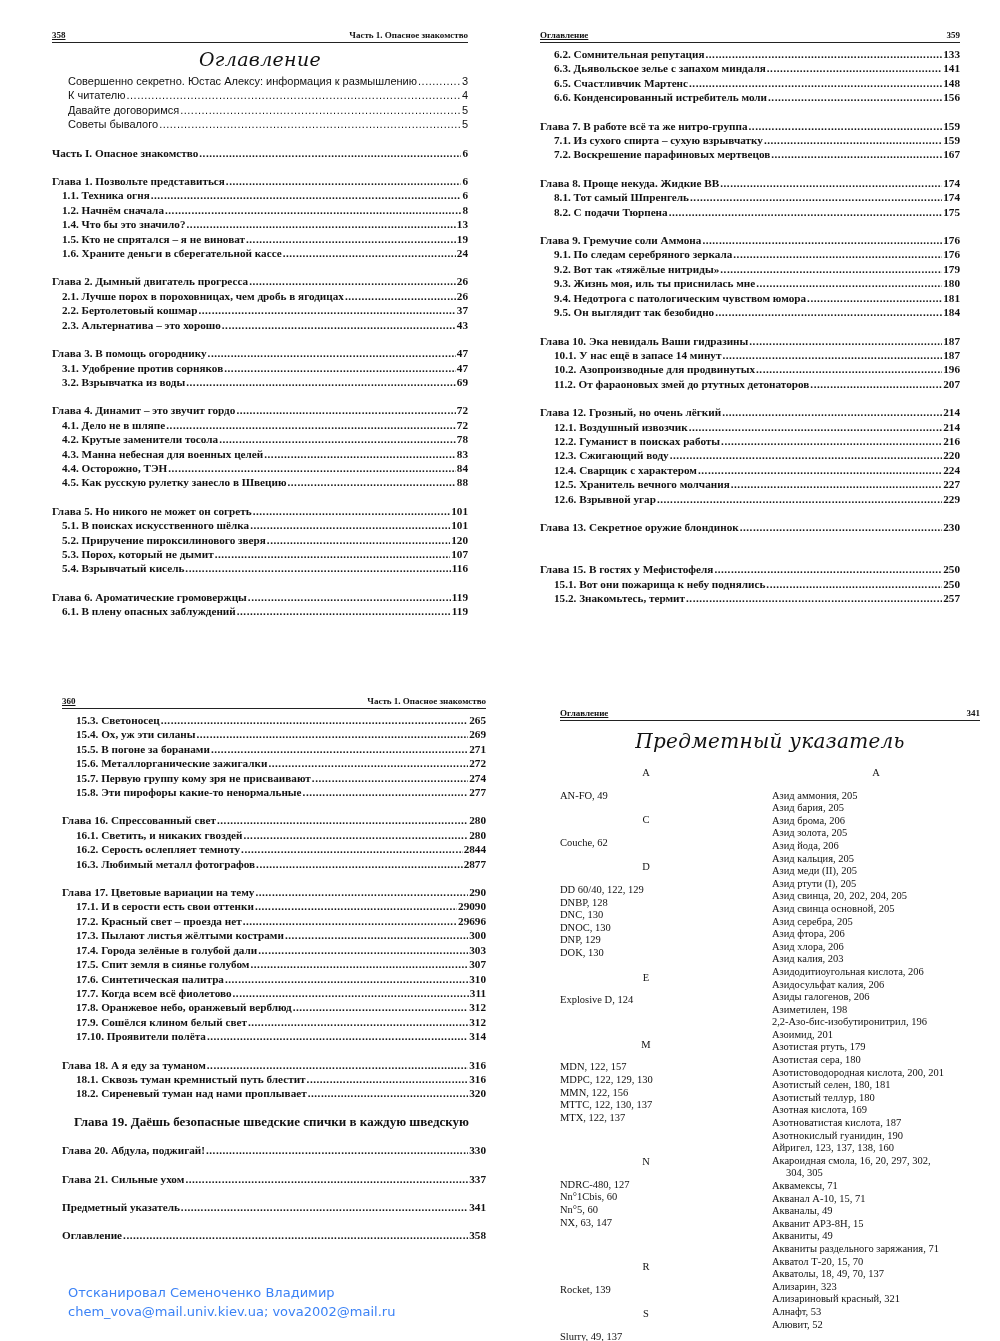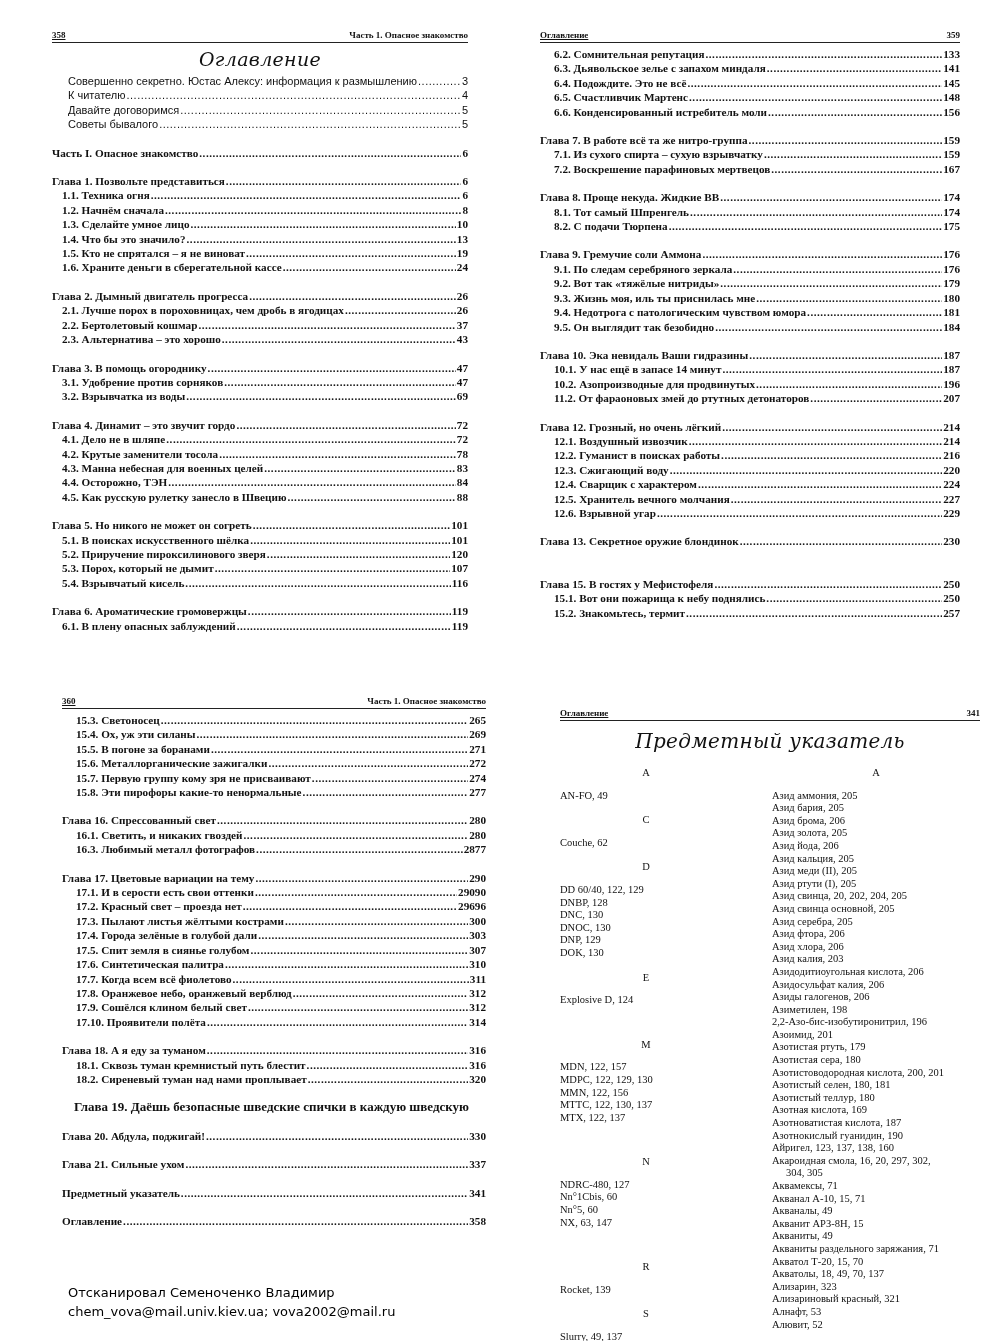--- a/index.html
+++ b/index.html
@@ -16,21 +16,21 @@
   .row.plain { font-weight:normal; font-family:"Liberation Sans", sans-serif; font-size:11px; }
   .row .t { flex:0 0 auto; }
   .row .dots { flex:1 1 auto; overflow:hidden; margin:0 1px; }
   .row .dots::before { content:"..................................................................................................................................................................................................................................."; letter-spacing:0.5px; }
   .row .pg { flex:0 0 auto; }
   .ind1 { padding-left:16px; }
   .ind-sub { padding-left:10px; }
   .ind-sub2 { padding-left:14px; }
   .gap { height:14px; }
   .wrap { font-size:13px; line-height:14.4px; font-weight:bold; white-space:normal;margin-left:12px; }
-  .credits { position:absolute; left:68px; top:1283px; font-family:"DejaVu Sans", sans-serif; font-size:13px; line-height:19px; color:#000000; }
+  .credits { position:absolute; left:68px; top:1283px; font-family:"DejaVu Sans", sans-serif; font-size:13px; line-height:19px; color:#3b82f6; }
   .idx { display:flex; margin-top:14px; font-size:10.5px; line-height:12.6px; }
   .idx .col-l { width:190px; padding-left:0; }
   .idx .col-r { width:230px; padding-left:40px; }
   .letter { text-align:center; margin:0 0 10px 0; }
   .col-l .letter { padding-left:0; margin-top:12px; }
   .col-l .letter.first { margin-top:0; }
   .ie { white-space:nowrap; }
   .ie.hang { padding-left:14px;font-family:Liberation Serif, serif; }
   .col-l .gapn { height:20px; }
 </style>
@@ -83,25 +83,20 @@
         <span class="t">1.1. Техника огня</span>
         <span class="dots"></span>
         <span class="pg">6</span>
       </div>
       <div class="row ind-sub">
         <span class="t">1.2. Начнём сначала</span>
         <span class="dots"></span>
         <span class="pg">8</span>
       </div>
       <div class="row ind-sub">
-        <span class="t">1.3. Сделайте умное лицо</span>
-        <span class="dots"></span>
-        <span class="pg">10</span>
-      </div>
-      <div class="row ind-sub">
         <span class="t">1.4. Что бы это значило?</span>
         <span class="dots"></span>
         <span class="pg">13</span>
       </div>
       <div class="row ind-sub">
         <span class="t">1.5. Кто не спрятался – я не виноват</span>
         <span class="dots"></span>
         <span class="pg">19</span>
       </div>
       <div class="row ind-sub">
@@ -228,25 +223,20 @@
         <span class="t">6.2. Сомнительная репутация</span>
         <span class="dots"></span>
         <span class="pg">133</span>
       </div>
       <div class="row ind-sub2">
         <span class="t">6.3. Дьявольское зелье с запахом миндаля</span>
         <span class="dots"></span>
         <span class="pg">141</span>
       </div>
       <div class="row ind-sub2">
-        <span class="t">6.4. Подождите. Это не всё</span>
-        <span class="dots"></span>
-        <span class="pg">145</span>
-      </div>
-      <div class="row ind-sub2">
         <span class="t">6.5. Счастливчик Мартенс</span>
         <span class="dots"></span>
         <span class="pg">148</span>
       </div>
       <div class="row ind-sub2">
         <span class="t">6.6. Конденсированный истребитель моли</span>
         <span class="dots"></span>
         <span class="pg">156</span>
       </div>
     </div>
@@ -439,20 +429,25 @@
       <div class="gap"></div>
       <div class="row ">
         <span class="t">Глава 16. Спрессованный свет</span>
         <span class="dots"></span>
         <span class="pg">280</span>
       </div>
       <div class="row ind-sub2">
         <span class="t">16.1. Светить, и никаких гвоздей</span>
         <span class="dots"></span>
         <span class="pg">280</span>
+      </div>
+      <div class="row ind-sub2">
+        <span class="t">16.2. Серость ослепляет темноту</span>
+        <span class="dots"></span>
+        <span class="pg">2844</span>
       </div>
       <div class="row ind-sub2">
         <span class="t">16.3. Любимый металл фотографов</span>
         <span class="dots"></span>
         <span class="pg">2877</span>
       </div>
       <div class="gap"></div>
       <div class="row ">
         <span class="t">Глава 17. Цветовые вариации на тему</span>
         <span class="dots"></span>

